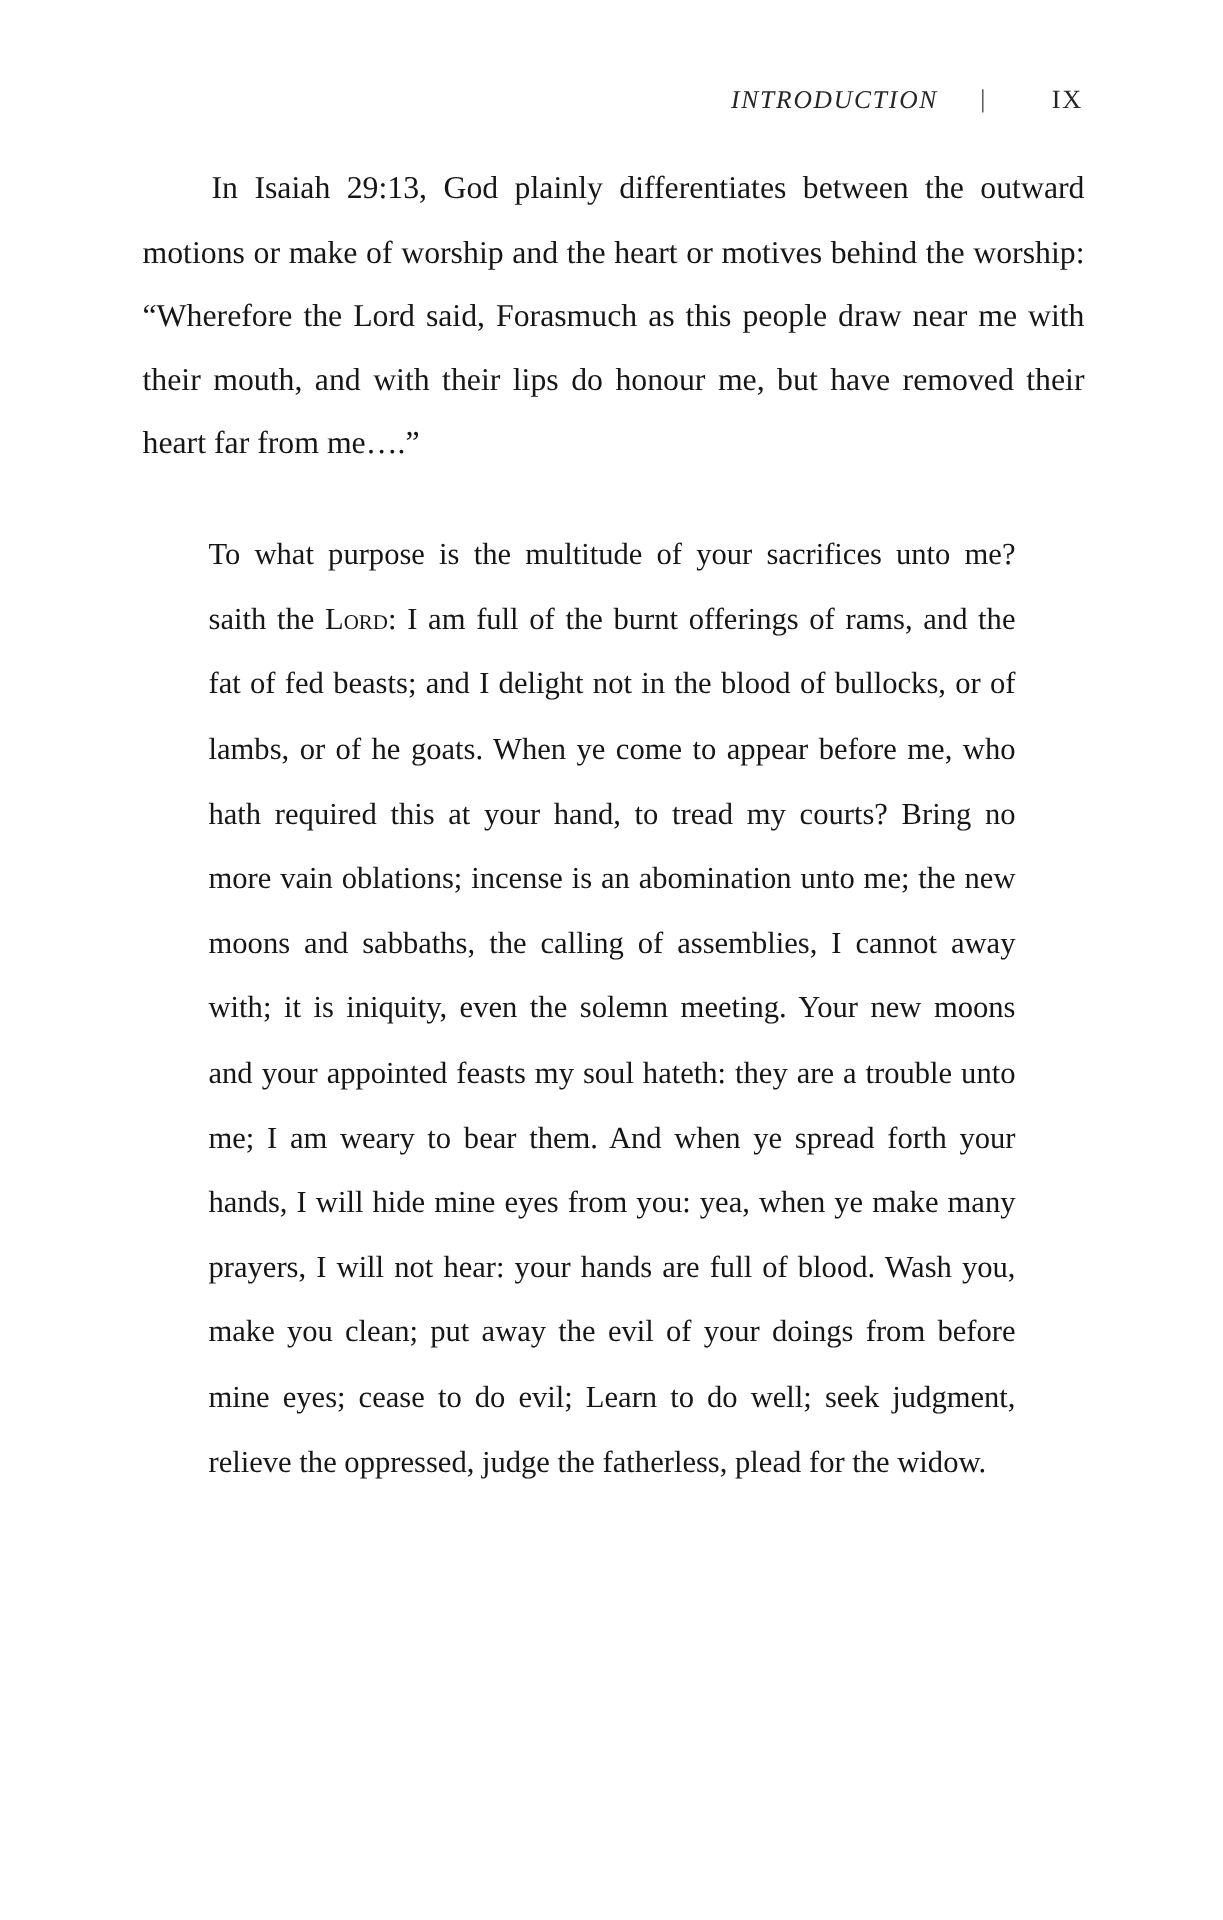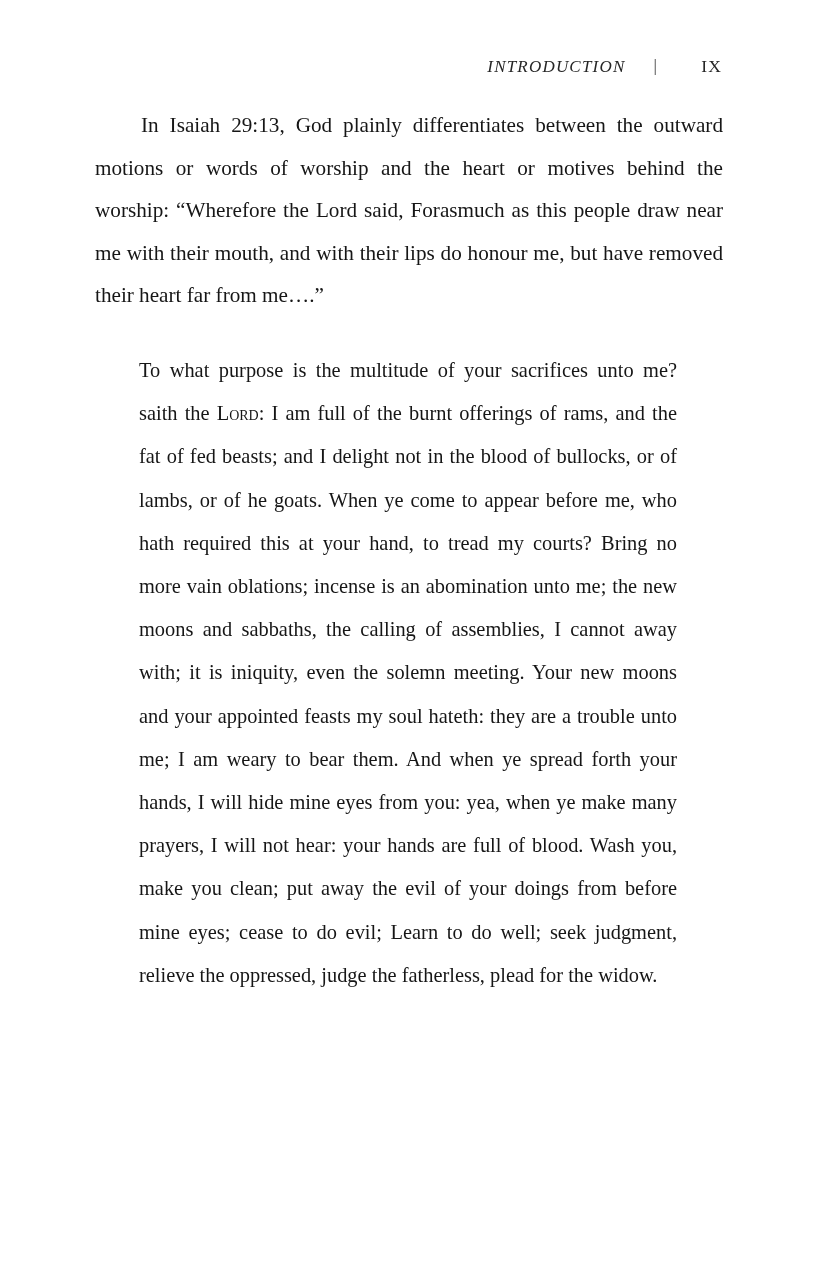--- a/index.html
+++ b/index.html
@@ -103,21 +103,21 @@
 <div class="page">
 
   <div class="running-head">
     <span class="rh-title">INTRODUCTION</span>
     <span class="rh-sep">|</span>
     <span class="rh-folio">IX</span>
   </div>
 
   <div class="body-col">
 
-    <p class="body-par">In Isaiah 29:13, God plainly differentiates between the outward motions or words of worship and the heart or motives behind the worship: “Wherefore the Lord said, Forasmuch as this people draw near me with their mouth, and with their lips do honour me, but have removed their heart far from me….”</p>
+    <p class="body-par">In Isaiah 29:13, God plainly differentiates between the outward motions or make of worship and the heart or motives behind the worship: “Wherefore the Lord said, Forasmuch as this people draw near me with their mouth, and with their lips do honour me, but have removed their heart far from me….”</p>
 
 
     <blockquote class="blockquote">
       <p><span>To what purpose is the multitude of your sacrifices unto me? saith the </span><span class="smallcaps">Lord</span><span>: I am full of the burnt offerings of rams, and the fat of fed beasts; and I delight not in the blood of bullocks, or of lambs, or of he goats. When ye come to appear before me, who hath required this at your hand, to tread my courts? Bring no more vain oblations; incense is an abomination unto me; the new moons and sabbaths, the calling of assemblies, I cannot away with; it is iniquity, even the solemn meeting. Your new moons and your appointed feasts my soul hateth: they are a trouble unto me; I am weary to bear them. And when ye spread forth your hands, I will hide mine eyes from you: yea, when ye make many prayers, I will not hear: your hands are full of blood. Wash you, make you clean; put away the evil of your doings from before mine eyes; cease to do evil; Learn to do well; seek judgment, relieve the oppressed, judge the fatherless, plead for the widow.</span></p>
     </blockquote>
 
   </div>
 
 </div>
 

